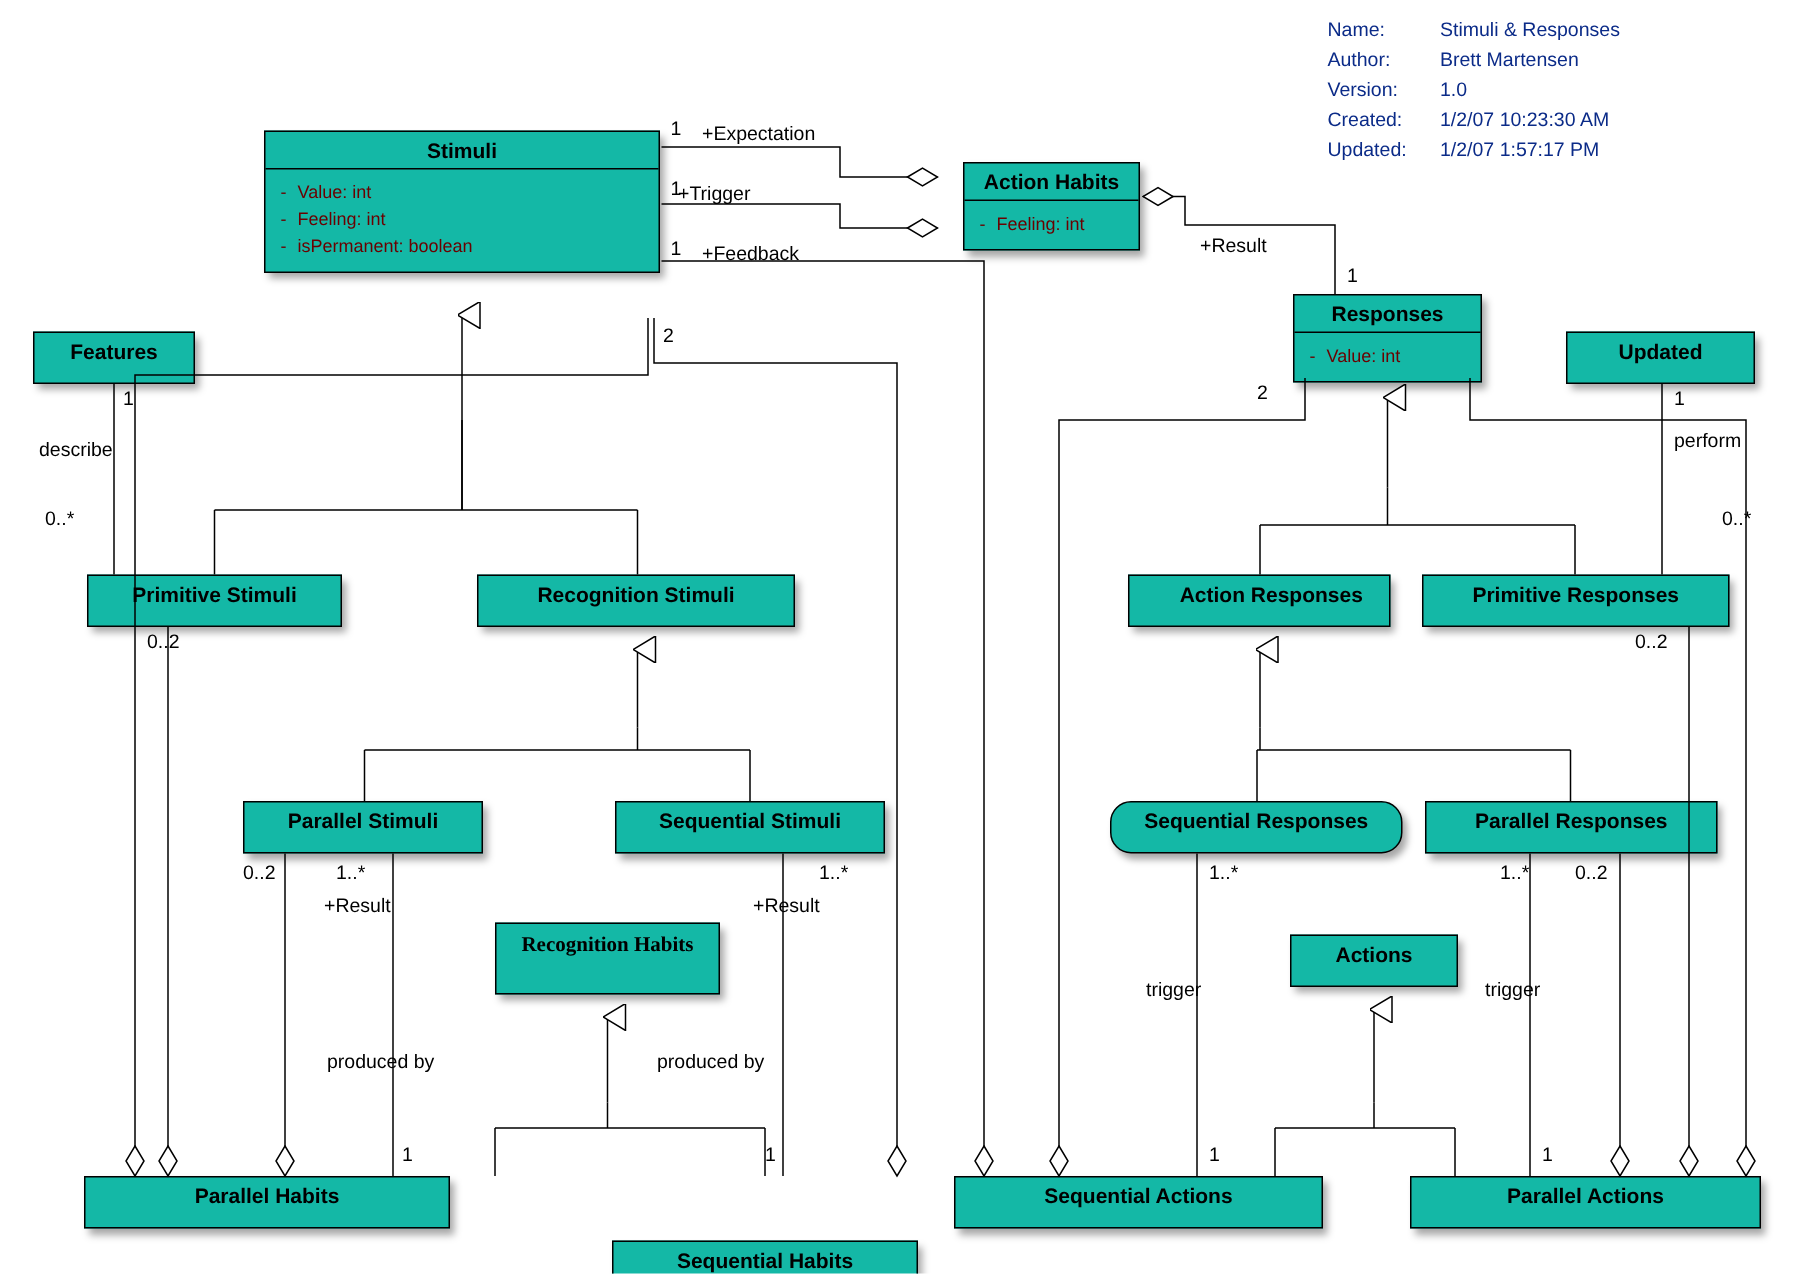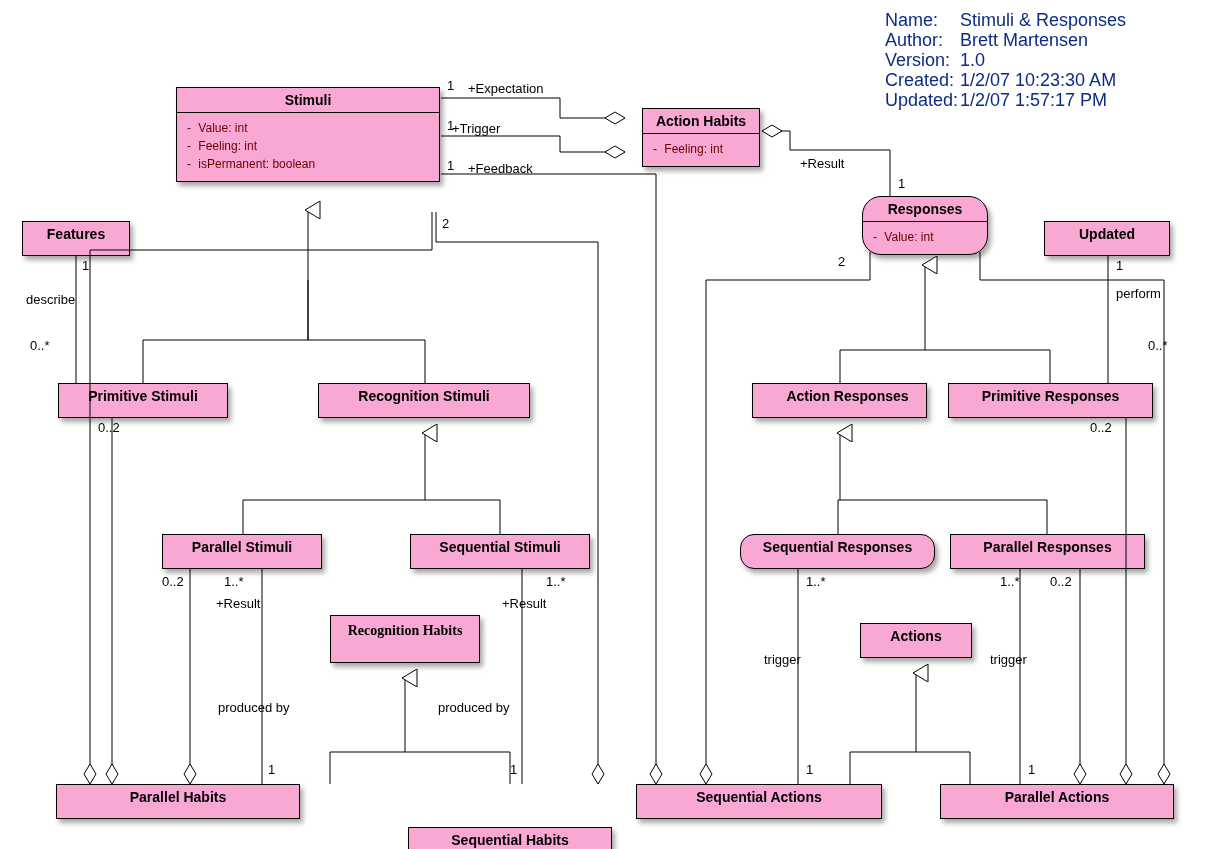--- a/index.html
+++ b/index.html
@@ -23,21 +23,21 @@
   svg.lines {
     position: absolute;
     left: 0; top: 0;
     width: 1209px; height: 849px;
     pointer-events: none;
   }
 
   
   .uml {
     position: absolute;
-    background: #f9a8d4;
+    background: #14b8a6;
     border: 1px solid #000;
     box-shadow: 3px 4px 5px rgba(0,0,0,0.35);
     box-sizing: border-box;
   }
   .uml .title {
     font-weight: bold;
     font-size: 14px;
     text-align: center;
     padding: 4px 6px;
     border-bottom: 1px solid #000;
@@ -58,21 +58,21 @@
     color: #6a0000;
     padding-right: 4px;
   }
   .uml .attrs .row {
     white-space: nowrap;
   }
 
   
   .meta {
     position: absolute;
-    font-size: 18px;
+    font-size: 13px;
     color: #0b2b88;
     line-height: 20px;
   }
   .meta .label { display: inline-block; width: 75px; }
   .meta .value { display: inline-block; }
 
   
   .lbl {
     position: absolute;
     font-size: 13px;
@@ -102,21 +102,21 @@
     </div>
   </div>
 
   <div class="uml" style="left:642px; top:108px; width:118px;">
     <div class="title">Action Habits</div>
     <div class="attrs">
       <div class="row">Feeling: int</div>
     </div>
   </div>
 
-  <div class="uml" style="left:862px; top:196px; width:126px;border-radius:19px;">
+  <div class="uml" style="left:862px; top:196px; width:126px;">
     <div class="title">Responses</div>
     <div class="attrs">
       <div class="row">Value: int</div>
     </div>
   </div>
 
   <div class="uml no-sep" style="left:22px; top:221px; width:108px; height:35px;">
     <div class="title">Features</div>
   </div>
 

